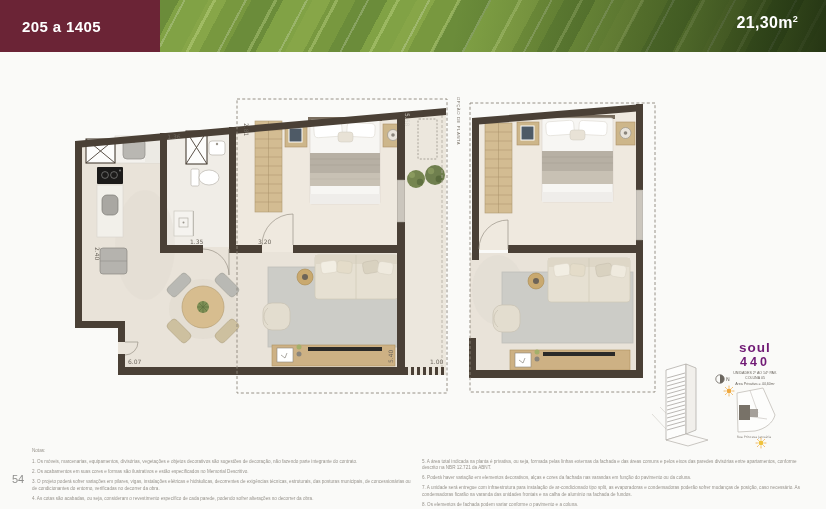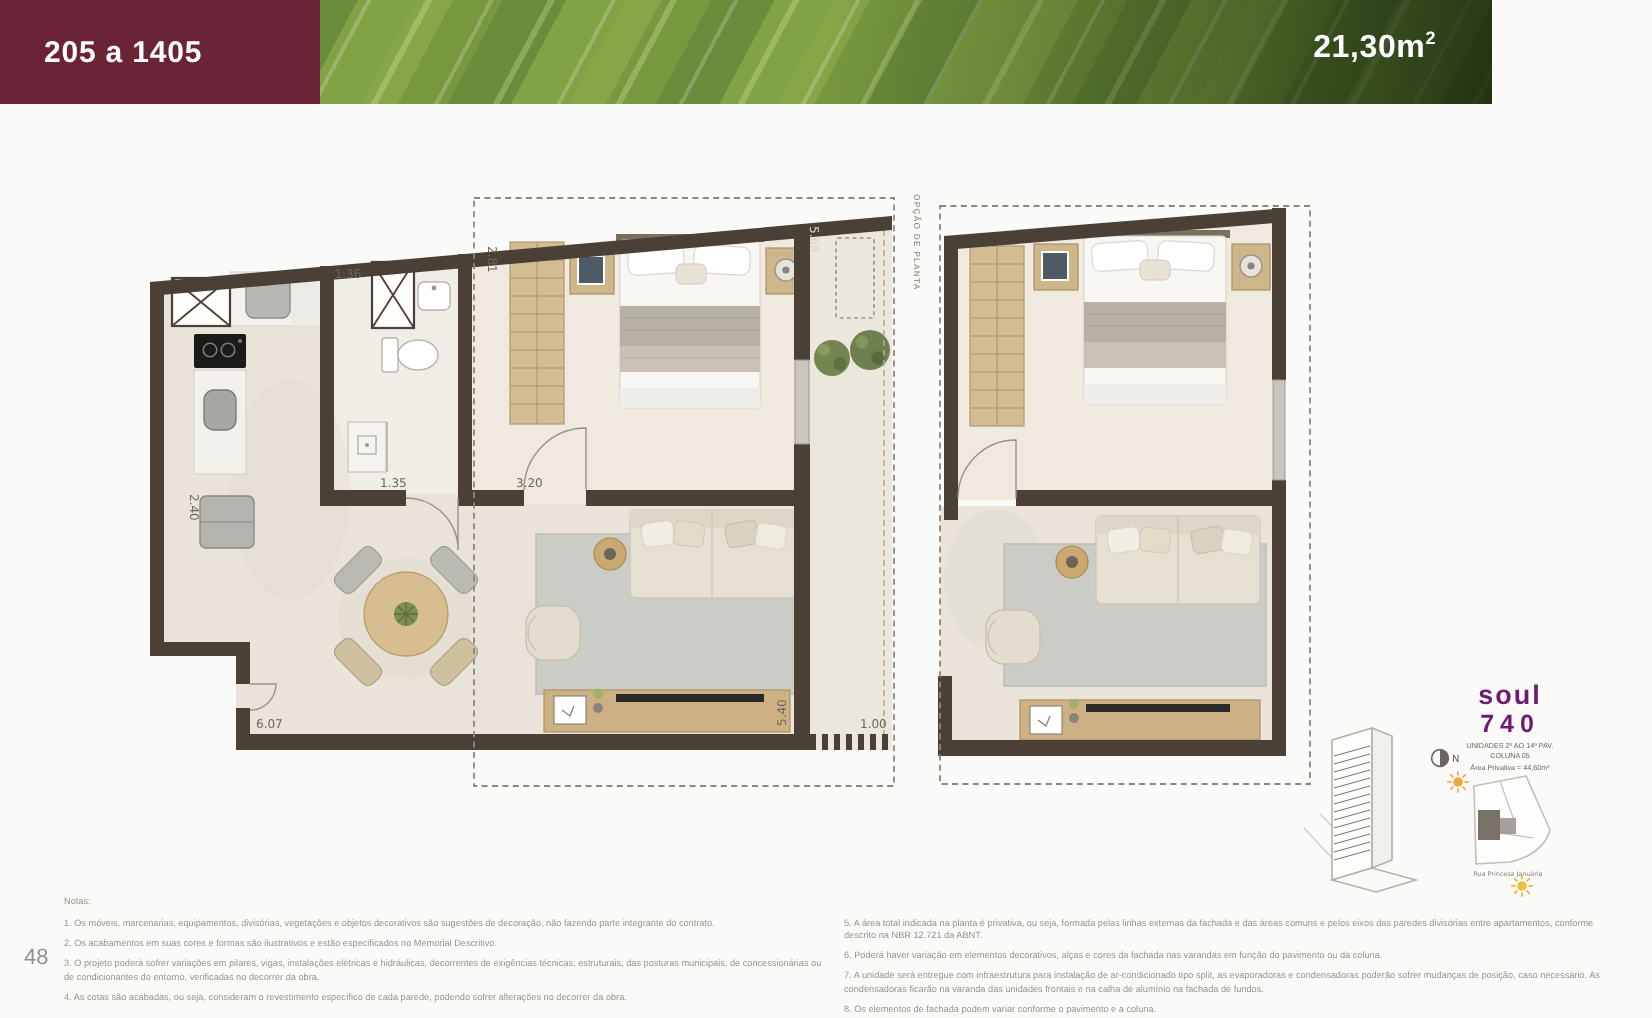--- a/index.html
+++ b/index.html
@@ -1,19 +1,19 @@
 <!DOCTYPE html>
 <html><head>
 <meta charset="utf-8">
 <style>
   html,body{margin:0;padding:0;background:#e9e9e7;}
   #page{position:relative;width:826px;height:509px;background:#fafaf8;overflow:hidden;
         font-family:"Liberation Sans","DejaVu Sans",sans-serif;}
   
-  .banner{position:absolute;left:0;top:0;width:746px;height:52px;
+  .banner{position:absolute;left:0;top:0;width:826px;height:52px;
     background:
       linear-gradient(100deg, rgba(0,0,0,0) 55%, rgba(18,34,8,.45) 82%, rgba(10,22,5,.78) 100%),
       repeating-linear-gradient(118deg, rgba(255,255,255,.20) 0 2px, rgba(255,255,255,0) 2px 26px,
         rgba(225,242,170,.28) 26px 29px, rgba(255,255,255,0) 29px 54px),
       repeating-linear-gradient(118deg, #87a648 0 16px, #78983f 16px 38px, #6b8c3a 38px 66px, #81a245 66px 92px),
       #7a9a42;}
   .title-box{position:absolute;left:0;top:0;width:160px;height:52px;background:#6b2436;
     display:flex;align-items:center;}
   .title-box span{color:#ffffff;font-size:15px;font-weight:600;letter-spacing:.4px;padding-left:22px;}
   .area-label{position:absolute;right:28px;top:14px;color:#ffffff;font-size:16px;font-weight:600;letter-spacing:.3px;}
@@ -359,21 +359,21 @@
       <line x1="17" y1="66" x2="35" y2="61"></line>
         <line x1="17" y1="70" x2="35" y2="65"></line>
       <line x1="17" y1="74" x2="35" y2="69"></line>
         <line x1="17" y1="78" x2="35" y2="73"></line>
     </g>
     <polygon points="16,88 36,82 58,88 38,94" fill="#fbfaf8" stroke="#b3afa9" stroke-width=".7"></polygon>
   </svg>
 
   <div id="logo">
     <div class="l1">soul</div>
-    <div class="l2">740</div>
+    <div class="l2">440</div>
   </div>
 
   <svg id="north" width="18" height="14" viewBox="0 0 18 14">
     <circle cx="6" cy="7" r="4.2" fill="none" stroke="#6b665f" stroke-width=".8"></circle>
     <path d="M6,2.8 A4.2,4.2 0 0 1 6,11.2 Z" fill="#6b665f"></path>
     <text x="12" y="9" font-size="5" fill="#6b665f">N</text>
   </svg>
 
   <div id="unit-info">
     <div>UNIDADES 2º AO 14º PAV.</div>
@@ -422,15 +422,15 @@
     <div class="item">3. O projeto poderá sofrer variações em pilares, vigas, instalações elétricas e hidráulicas, decorrentes de exigências técnicas, estruturais, das posturas municipais, de concessionárias ou de condicionantes do entorno, verificadas no decorrer da obra.</div>
     <div class="item">4. As cotas são acabadas, ou seja, consideram o revestimento específico de cada parede, podendo sofrer alterações no decorrer da obra.</div>
   </div>
   <div class="notes" id="notes-right">
     <div class="item">5. A área total indicada na planta é privativa, ou seja, formada pelas linhas externas da fachada e das áreas comuns e pelos eixos das paredes divisórias entre apartamentos, conforme descrito na NBR 12.721 da ABNT.</div>
     <div class="item">6. Poderá haver variação em elementos decorativos, alças e cores da fachada nas varandas em função do pavimento ou da coluna.</div>
     <div class="item">7. A unidade será entregue com infraestrutura para instalação de ar-condicionado tipo split, as evaporadoras e condensadoras poderão sofrer mudanças de posição, caso necessário. As condensadoras ficarão na varanda das unidades frontais e na calha de alumínio na fachada de fundos.</div>
     <div class="item">8. Os elementos de fachada podem variar conforme o pavimento e a coluna.</div>
   </div>
 
-  <div id="page-num">48</div>
+  <div id="page-num">54</div>
 
 </div>
 
 </body></html>

